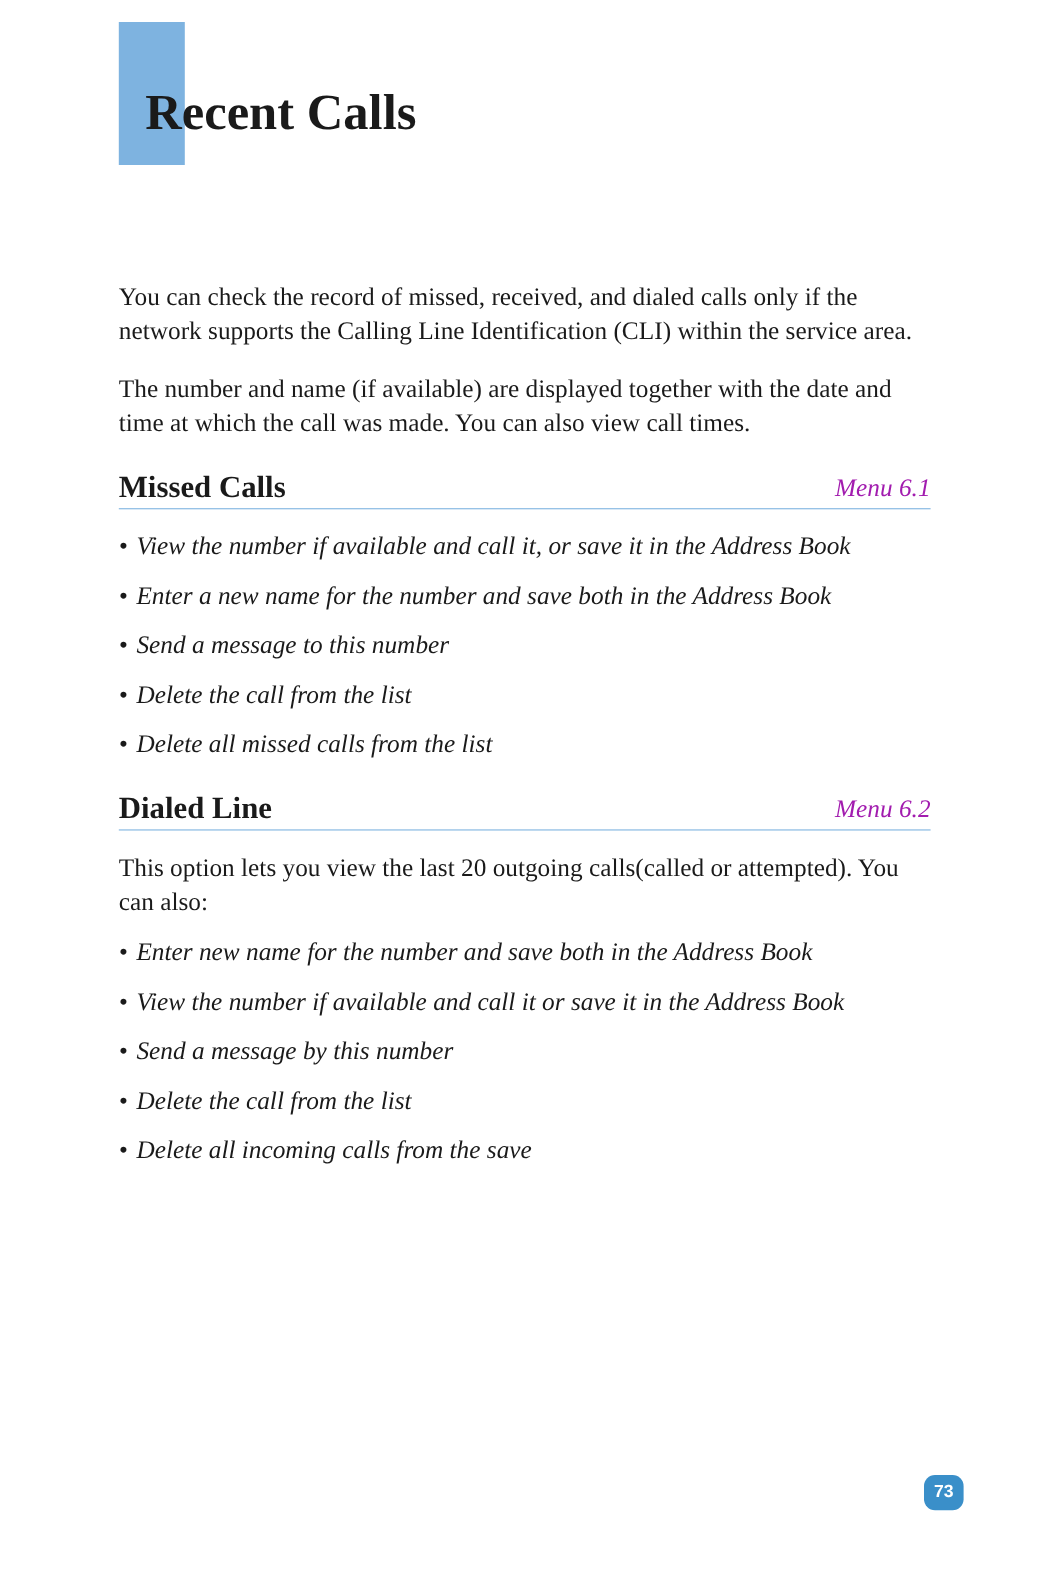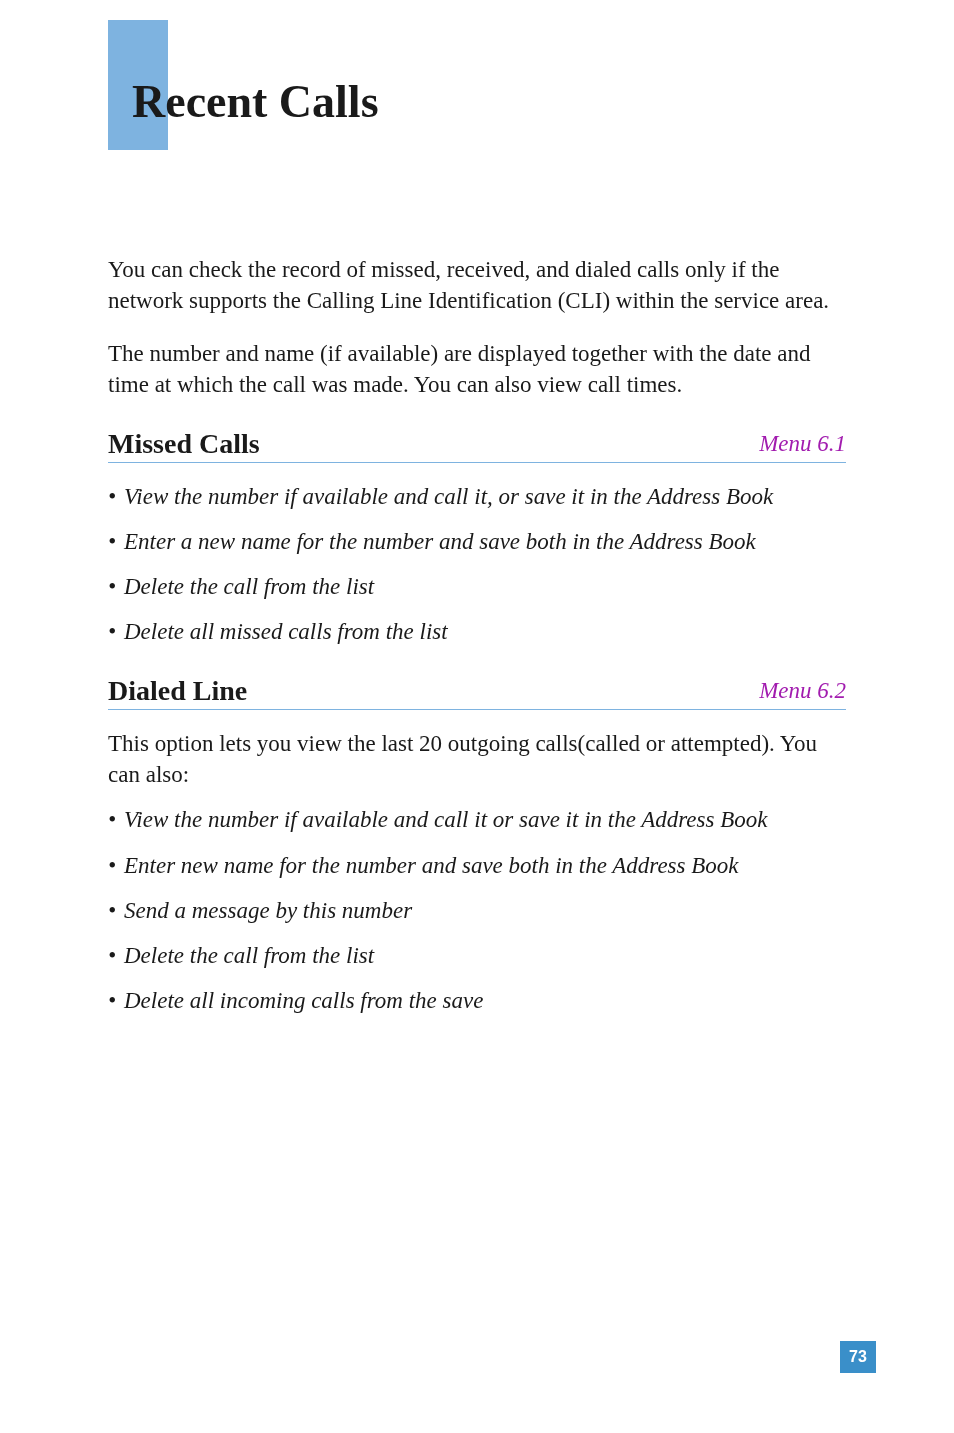--- a/index.html
+++ b/index.html
@@ -86,20 +86,21 @@
     .page-number-box {
       position: absolute;
       bottom: 60px;
       right: 78px;
       width: 36px;
       height: 32px;
       background: #3a8fc9;
       display: flex;
       align-items: center;
       justify-content: center;
+      border-radius: 10px;
     }
     .page-number {
       color: #ffffff;
       font-size: 16px;
       font-family: Arial, sans-serif;
       font-weight: bold;
     }
   </style>
 </head>
 <body>
@@ -111,32 +112,33 @@
   <p class="intro-para">You can check the record of missed, received, and dialed calls only if the network supports the Calling Line Identification (CLI) within the service area.</p>
   <p class="intro-para">The number and name (if available) are displayed together with the date and time at which the call was made. You can also view call times.</p>
 
   <div class="section-header">
     <span class="section-title">Missed Calls</span>
     <span class="menu-ref">Menu 6.1</span>
   </div>
   <ul class="bullet-list">
     <li class="bullet-item">View the number if available and call it, or save it in the Address Book</li>
     <li class="bullet-item">Enter a new name for the number and save both in the Address Book</li>
+    <li class="bullet-item">Send a message to this number</li>
     <li class="bullet-item">Delete the call from the list</li>
     <li class="bullet-item">Delete all missed calls from the list</li>
   </ul>
 
   <div class="section-header">
     <span class="section-title">Dialed Line</span>
     <span class="menu-ref">Menu 6.2</span>
   </div>
   <p class="section-intro">This option lets you view the last 20 outgoing calls(called or attempted). You can also:</p>
   <ul class="bullet-list">
+    <li class="bullet-item">Enter new name for the number and save both in the Address Book</li>
     <li class="bullet-item">View the number if available and call it or save it in the Address Book</li>
-    <li class="bullet-item">Enter new name for the number and save both in the Address Book</li>
     <li class="bullet-item">Send a message by this number</li>
     <li class="bullet-item">Delete the call from the list</li>
     <li class="bullet-item">Delete all incoming calls from the save</li>
   </ul>
 </div>
 
 <div class="page-number-box">
   <span class="page-number">73</span>
 </div>
 

